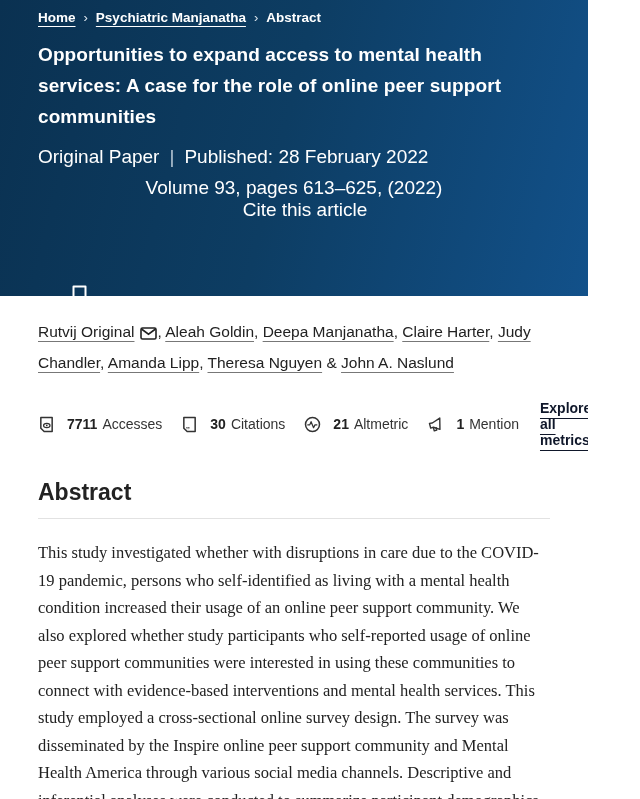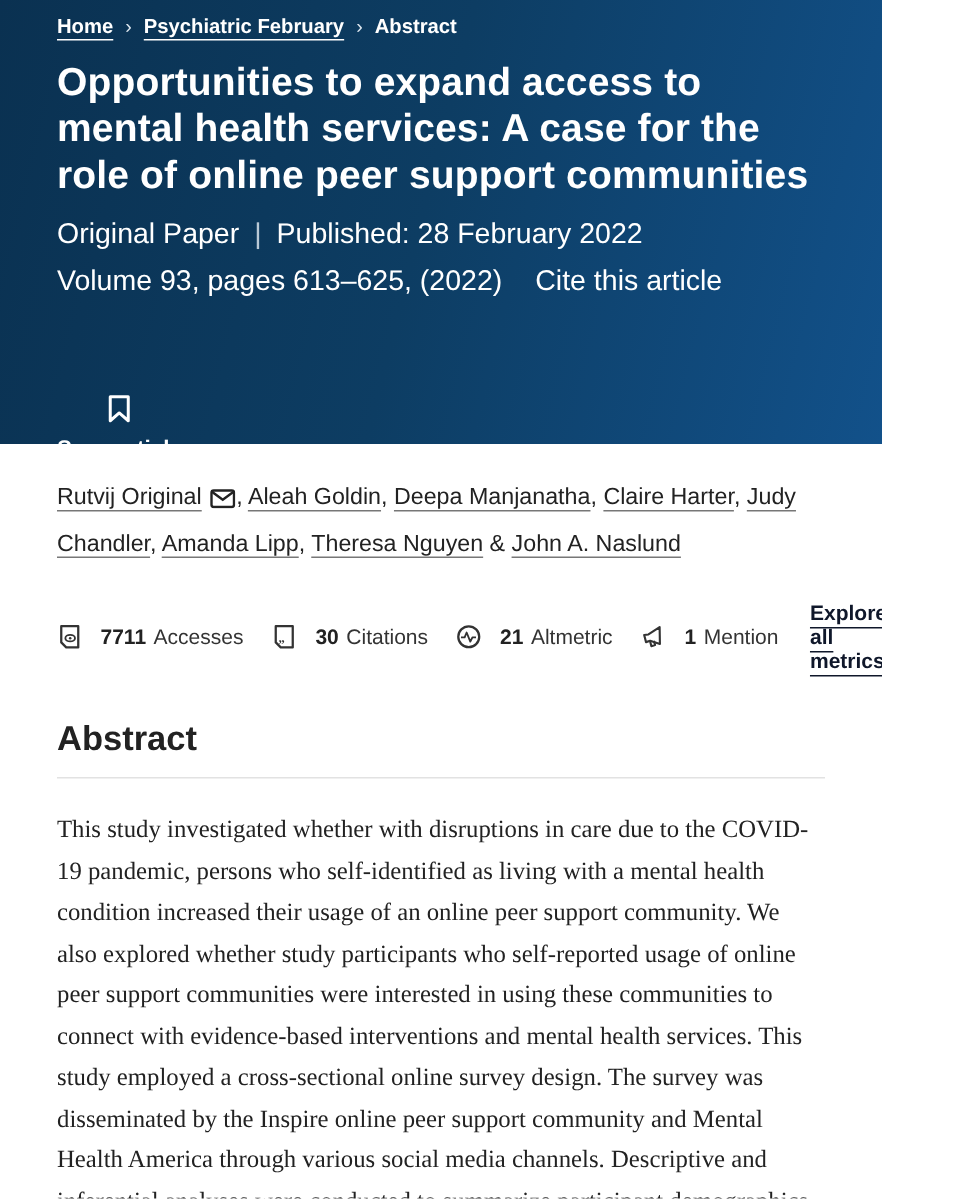--- a/index.html
+++ b/index.html
@@ -18,27 +18,27 @@
   .breadcrumb { font-size: 13.5px; display: flex; align-items: center; gap: 8px; }
   .breadcrumb a {
     color: #ffffff; font-weight: bold; text-decoration: underline;
     text-underline-offset: 4px; text-decoration-thickness: 1px; cursor: pointer;
   }
   .breadcrumb .crumb-current { color: #ffffff; font-weight: bold; }
   .breadcrumb .crumb-sep { color: #dce6ee; font-size: 13px; }
 
   .title {
     margin-top: 14px;
-    font-size: 26px;
+    font-size: 19px;
     line-height: 31px;
     font-weight: bold;
     letter-spacing: 0.1px;
   }
   .meta-row { margin-top: 14px; font-size: 19px; display: flex; align-items: center; }
-  .meta-row.second { margin-top: 9px; }
+  .meta-row.second { margin-top: 9px; flex-direction: column; }
   .meta-sep { margin: 0 10px; color: #b9c9d6; }
   .cite-link {
     color: #ffffff; text-underline-offset: 4px;
     margin-left: 22px; cursor: pointer;
   }
   .save-row { margin-top: 64px; display: flex; align-items: center; }
   .save-link {
     display: inline-flex; align-items: center; gap: 9px;
     color: #ffffff; font-size: 15px; font-weight: bold;
     text-decoration: underline; text-underline-offset: 5px; cursor: pointer; flex-direction: column;
@@ -85,21 +85,21 @@
 </style>
 </head>
 <body>
 
 <div class="page">
 
   <header class="hero">
     <nav class="breadcrumb">
         <a class="crumb-link">Home</a>
         <span class="crumb-sep">›</span>
-        <a class="crumb-link">Psychiatric February</a>
+        <a class="crumb-link">Psychiatric Manjanatha</a>
         <span class="crumb-sep">›</span>
         <span class="crumb-current">Abstract</span>
       </nav>
 
     <h1 class="title">Opportunities to expand access to mental health services: A case for the role of online peer support communities</h1>
 
     <div class="meta-row">
       <span>Original Paper</span>
       <span class="meta-sep">|</span>
       <span>Published: 28 February 2022</span>

